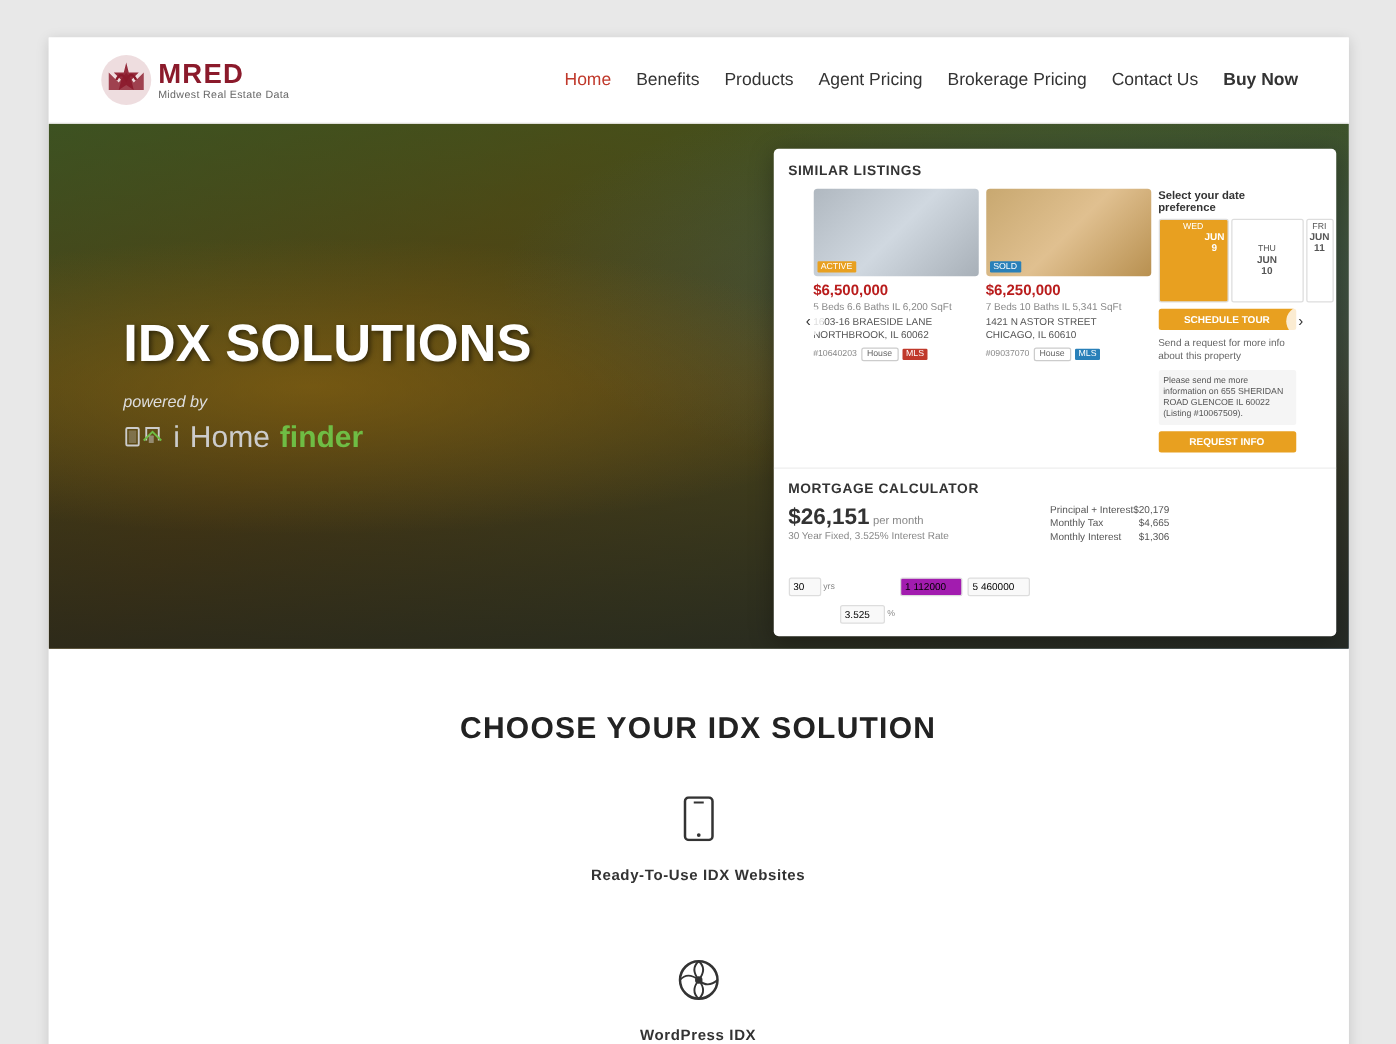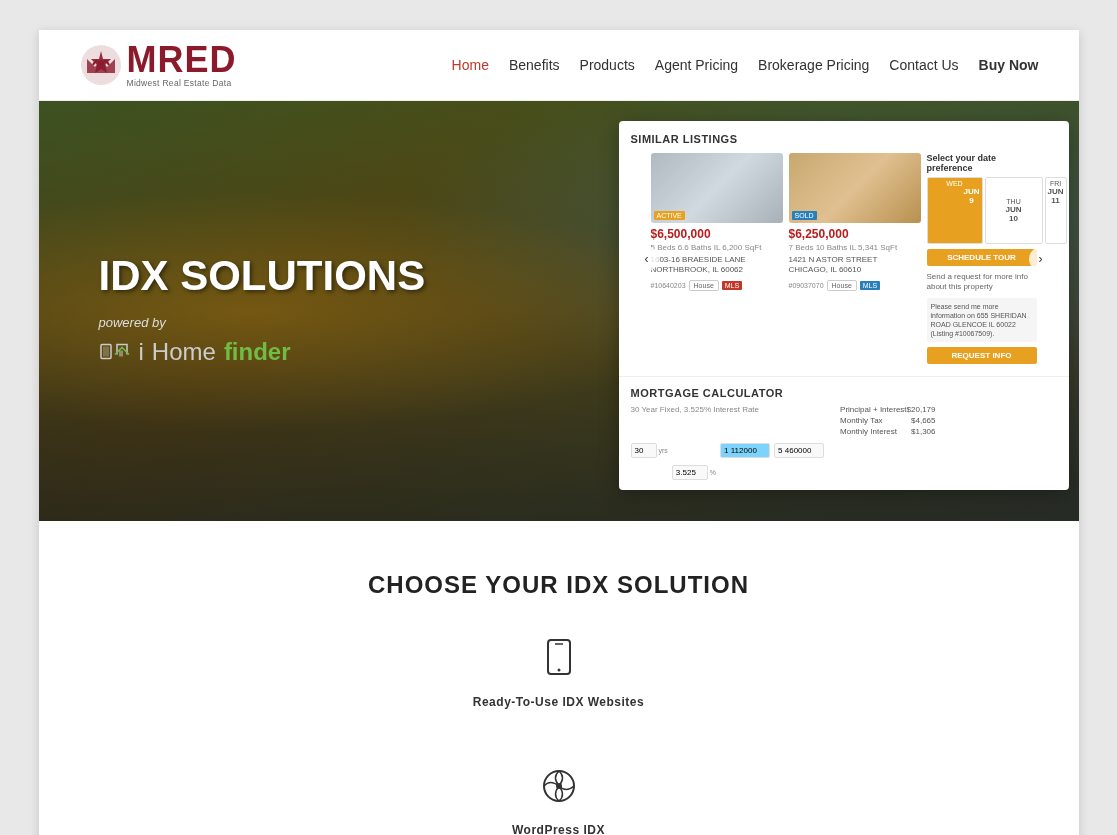--- a/index.html
+++ b/index.html
@@ -282,21 +282,21 @@
     }
     .mred-icon-svg {
       width: 44px;
       height: 44px;
     }
     .mred-name-block {
       display: flex;
       flex-direction: column;
     }
     .mred-big {
-      font-size: 36px;
+      font-size: 22px;
       font-weight: 900;
       color: #8b1a2b;
       line-height: 1;
       letter-spacing: 1px;
     }
     .mred-small {
       font-size: 8.5px;
       color: #666;
       letter-spacing: 0.3px;
     }
@@ -426,32 +426,36 @@
             </div>
 
             <button class="nav-arrow nav-arrow-right">›</button>
           </div>
         </div>
 
         <div class="mortgage-section">
           <div class="mortgage-title">MORTGAGE CALCULATOR</div>
           <div style="display:flex; gap:16px;">
             <div>
+              <div>
+                <span class="mortgage-amount">$26,151</span>
+                <span class="mortgage-per">per month</span>
+              </div>
               <div class="mortgage-rate">30 Year Fixed, 3.525% Interest Rate</div>
               <div class="mortgage-inputs">
                 <div style="display:flex; align-items:center; gap:2px;">
                   <input style="width: 26px; border: 1px solid rgb(221, 221, 221); border-radius: 2px; padding: 2px 3px; font-size: 8px; background: rgb(249, 249, 249);" value="30">
                   <span style="font-size:7px; color:#888;">yrs</span>
                 </div>
                 <div style="display:flex; align-items:center; gap:2px;margin-top:45px;">
                   <input style="width: 36px; border: 1px solid rgb(221, 221, 221); border-radius: 2px; padding: 2px 3px; font-size: 8px; background: rgb(249, 249, 249);" value="3.525">
                   <span style="font-size:7px; color:#888;">%</span>
                 </div>
                 <div style="display:flex; align-items:center; gap:2px;">
-                  <input style="width: 50px; border: 1px solid rgb(221, 221, 221); border-radius: 2px; padding: 2px 3px; font-size: 8px; background: #7dd3fc;" value="1 112000">
+                  <input style="width: 50px; border: 1px solid rgb(221, 221, 221); border-radius: 2px; padding: 2px 3px; font-size: 8px; background: #a21caf;" value="1 112000">
                 </div>
                 <div style="display:flex; align-items:center; gap:2px;">
                   <input style="width: 50px; border: 1px solid rgb(221, 221, 221); border-radius: 2px; padding: 2px 3px; font-size: 8px; background: rgb(249, 249, 249);" value="5 460000">
                 </div>
               </div>
             </div>
             <div>
               <div class="mortgage-line">
                 <span>Principal + Interest</span>
                 <span>$20,179</span>

